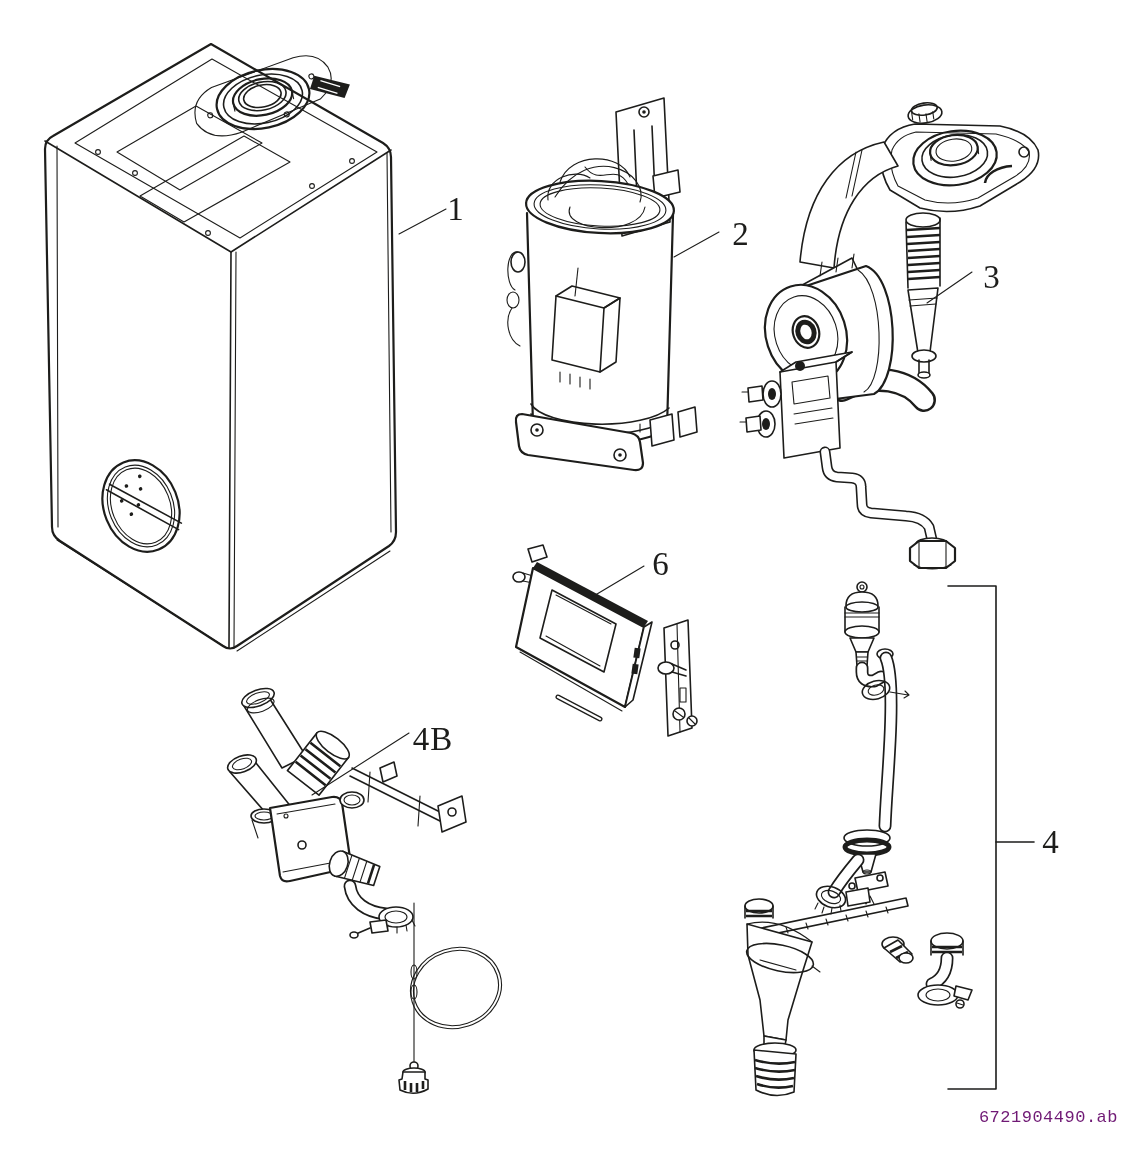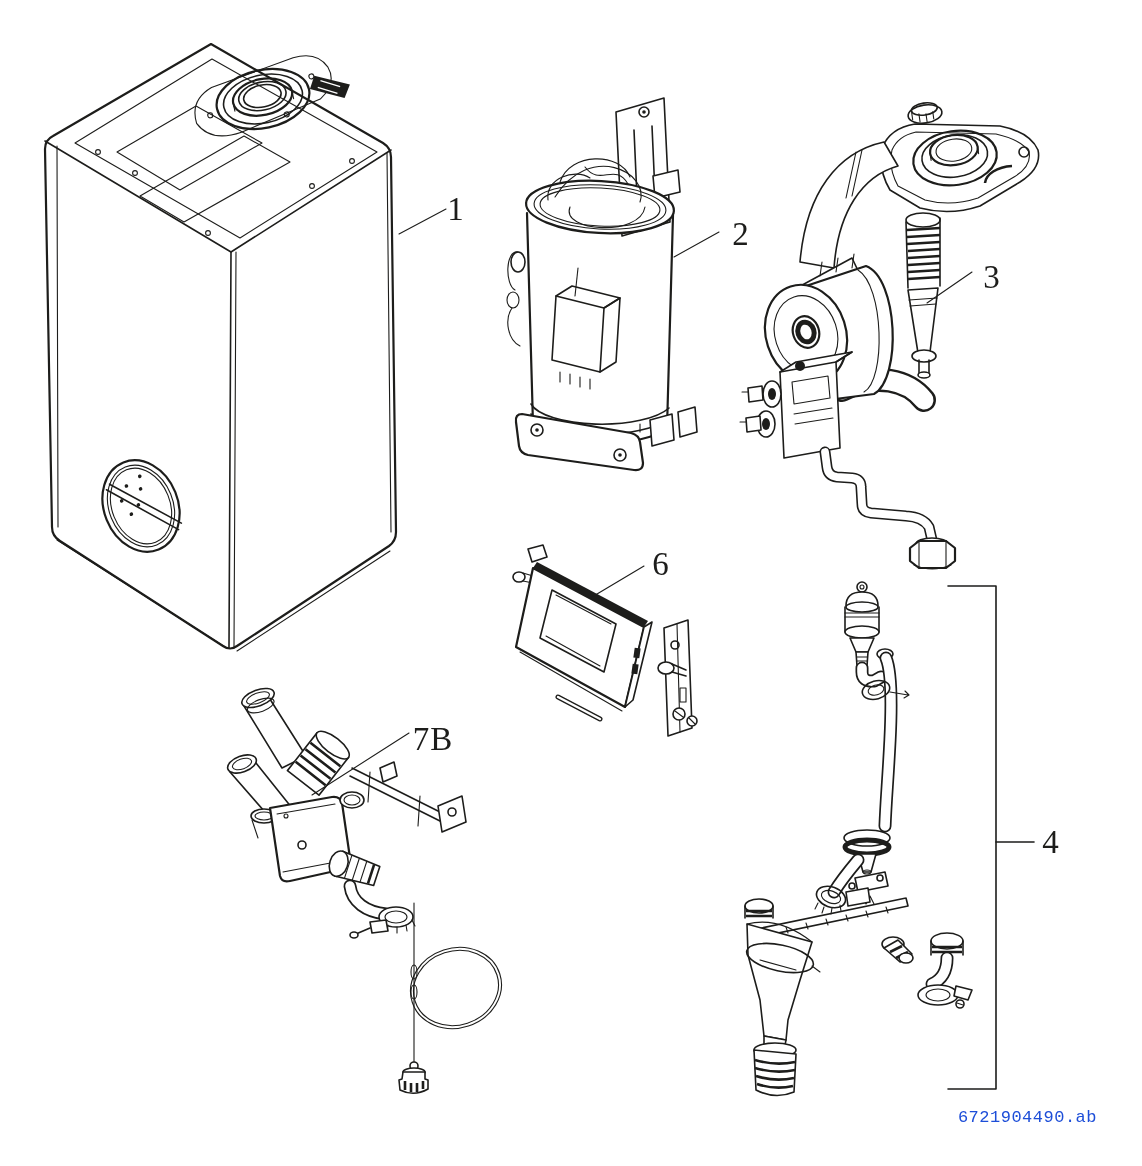--- a/index.html
+++ b/index.html
@@ -2,23 +2,23 @@
 <html><head>
 <meta charset="utf-8">
 <style>
   html,body{margin:0;padding:0;background:#ffffff;}
   #stage{position:relative;width:1142px;height:1166px;background:#ffffff;overflow:hidden;
          font-family:"Liberation Sans",sans-serif;}
   #stage svg{position:absolute;left:0;top:0;}
   .lbl{position:absolute;transform:translate(-50%,-50%);
        font-family:"Liberation Serif",serif;font-size:33px;color:#1d1d1b;
        white-space:nowrap;letter-spacing:1px;}
-  .docref{position:absolute;right:45px;top:1108px;
+  .docref{position:absolute;right:24px;top:1108px;
           font-family:"Liberation Mono","DejaVu Sans Mono",monospace;
-          font-size:17px;color:#1d4ed8;letter-spacing:0.5px;}
+          font-size:17px;color:#701a75;letter-spacing:0.5px;}
   
   .ln  {stroke:#1d1d1b;fill:none;stroke-width:1.6;stroke-linecap:round;stroke-linejoin:round;}
   .ln2 {stroke:#1d1d1b;fill:none;stroke-width:2.2;stroke-linecap:round;stroke-linejoin:round;}
   .thin{stroke:#1d1d1b;fill:none;stroke-width:1.1;stroke-linecap:round;stroke-linejoin:round;}
   .wf  {fill:#ffffff;stroke:#1d1d1b;stroke-width:1.6;stroke-linecap:round;stroke-linejoin:round;}
   .wf2 {fill:#ffffff;stroke:#1d1d1b;stroke-width:2.2;stroke-linecap:round;stroke-linejoin:round;}
   .dk  {fill:#1d1d1b;stroke:none;}
   .dkln{stroke:#1d1d1b;fill:none;stroke-width:2.6;stroke-linecap:butt;}
   .po  {stroke:#1d1d1b;stroke-width:13;fill:none;stroke-linecap:round;stroke-linejoin:round;}
   .pi  {stroke:#ffffff;stroke-width:9.6;fill:none;stroke-linecap:round;stroke-linejoin:round;}
@@ -375,17 +375,17 @@
     <path class="thin" d="M927,303 L972,272"></path>
     <path class="thin" d="M312,795 L409,733"></path>
     <path class="thin" d="M592,597 L644,566"></path>
   </g>
 </svg>
 
   <div class="lbl" style="left:456px;top:209px;">1</div>
   <div class="lbl" style="left:741px;top:234px;">2</div>
   <div class="lbl" style="left:992px;top:277px;">3</div>
   <div class="lbl" style="left:1051px;top:842px;">4</div>
-  <div class="lbl" style="left:433px;top:739px;">7B</div>
+  <div class="lbl" style="left:433px;top:739px;">4B</div>
   <div class="lbl" style="left:661px;top:564px;">6</div>
 
   <div class="docref">6721904490.ab</div>
 </div>
 
 </body></html>

